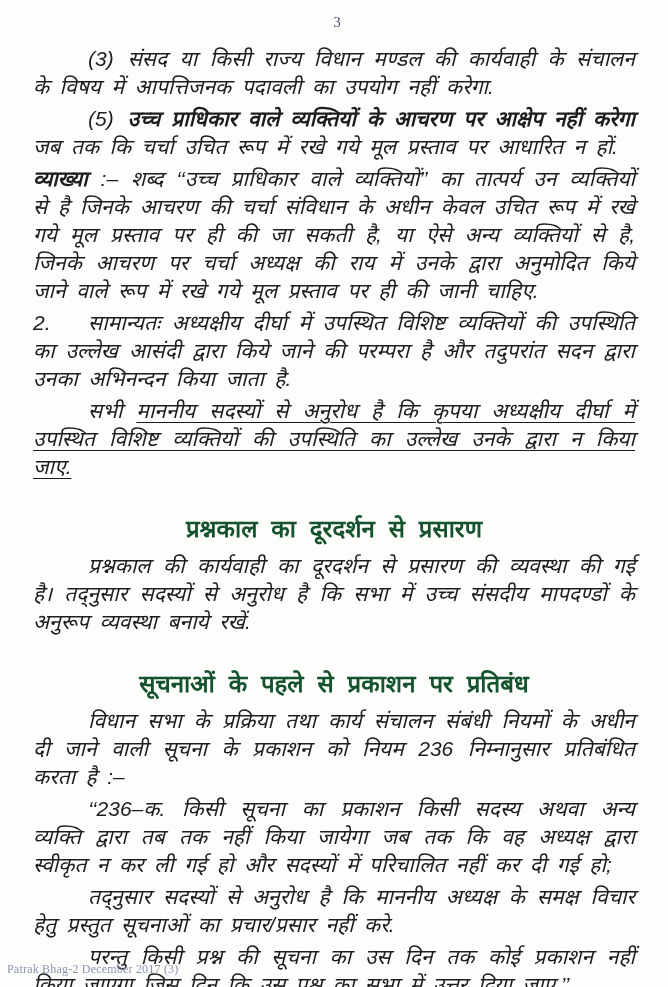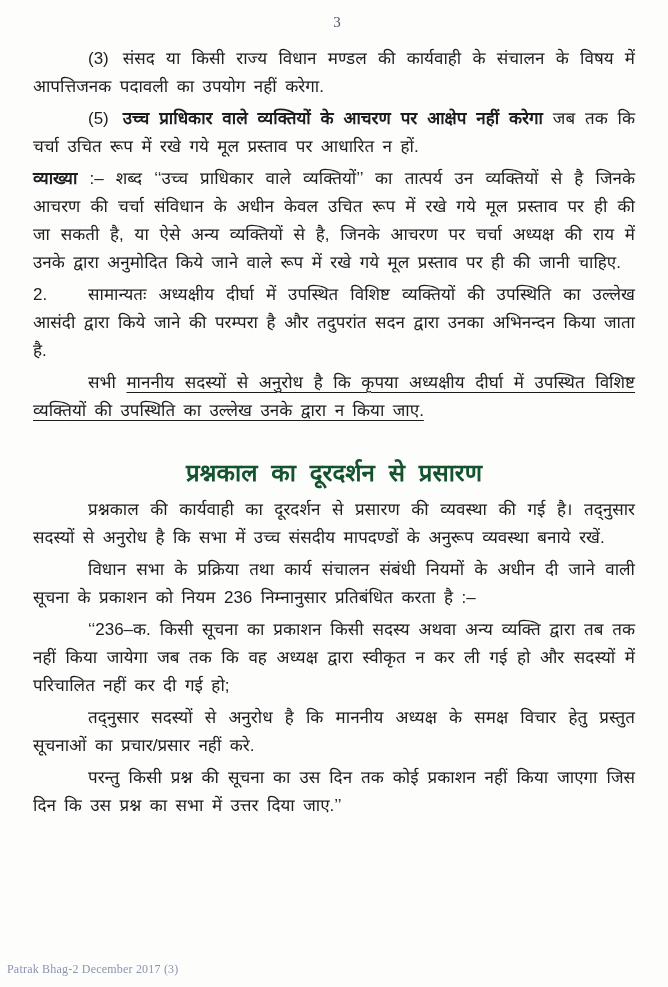--- a/index.html
+++ b/index.html
@@ -14,25 +14,26 @@
   }
   .page-number {
     text-align:center;
     font-family:"Liberation Serif", serif;
     font-size:15px;
     color:#4a5470;
     margin:2px 0 14px 6px;
   }
   p.body {
     margin:0 0 4px 0;
-    font-size:17px;
+    font-size:21px;
     line-height:28px;
     text-align:justify;
     color:#1d1d20;
     word-spacing:0.22em;
+    font-style:italic;
   }
   .indent { text-indent:55px; }
   .num { margin-right:14px; }
   .numcol { display:inline-block; width:55px; text-indent:0; }
   b.lead { font-weight:700; }
   .underline {
     text-decoration:underline;
     text-underline-offset:4px;
     text-decoration-thickness:1px;
   }
@@ -70,20 +71,21 @@
 
 
   <p class="body"><span class="numcol">2.</span><span>सामान्यतः अध्यक्षीय दीर्घा में उपस्थित विशिष्ट व्यक्तियों की उपस्थिति का उल्लेख आसंदी द्वारा किये जाने की परम्परा है और तदुपरांत सदन द्वारा उनका अभिनन्दन किया जाता है.</span></p>
 
   <p class="body indent"><span>सभी </span><span class="underline">माननीय सदस्यों से अनुरोध है कि कृपया अध्यक्षीय दीर्घा में उपस्थित विशिष्ट व्यक्तियों की उपस्थिति का उल्लेख उनके द्वारा न किया जाए.</span></p>
 
   <h2 class="section-heading">प्रश्नकाल का दूरदर्शन से प्रसारण</h2>
 
   <p class="body indent">प्रश्नकाल की कार्यवाही का दूरदर्शन से प्रसारण की व्यवस्था की गई है। तद्नुसार सदस्यों से अनुरोध है कि सभा में उच्च संसदीय मापदण्डों के अनुरूप व्यवस्था बनाये रखें.</p>
 
+  <h2 class="section-heading">सूचनाओं के पहले से प्रकाशन पर प्रतिबंध</h2>
 
   <p class="body indent">विधान सभा के प्रक्रिया तथा कार्य संचालन संबंधी नियमों के अधीन दी जाने वाली सूचना के प्रकाशन को नियम 236 निम्नानुसार प्रतिबंधित करता है :–</p>
 
   <p class="body indent">‘‘236–क. किसी सूचना का प्रकाशन किसी सदस्य अथवा अन्य व्यक्ति द्वारा तब तक नहीं किया जायेगा जब तक कि वह अध्यक्ष द्वारा स्वीकृत न कर ली गई हो और सदस्यों में परिचालित नहीं कर दी गई हो;</p>
 
   <p class="body indent">तद्नुसार सदस्यों से अनुरोध है कि माननीय अध्यक्ष के समक्ष विचार हेतु प्रस्तुत सूचनाओं का प्रचार/प्रसार नहीं करे.</p>
 
   <p class="body indent">परन्तु किसी प्रश्न की सूचना का उस दिन तक कोई प्रकाशन नहीं किया जाएगा जिस दिन कि उस प्रश्न का सभा में उत्तर दिया जाए.’’</p>
 
   <div class="footer">Patrak Bhag-2 December 2017    (3)</div>

